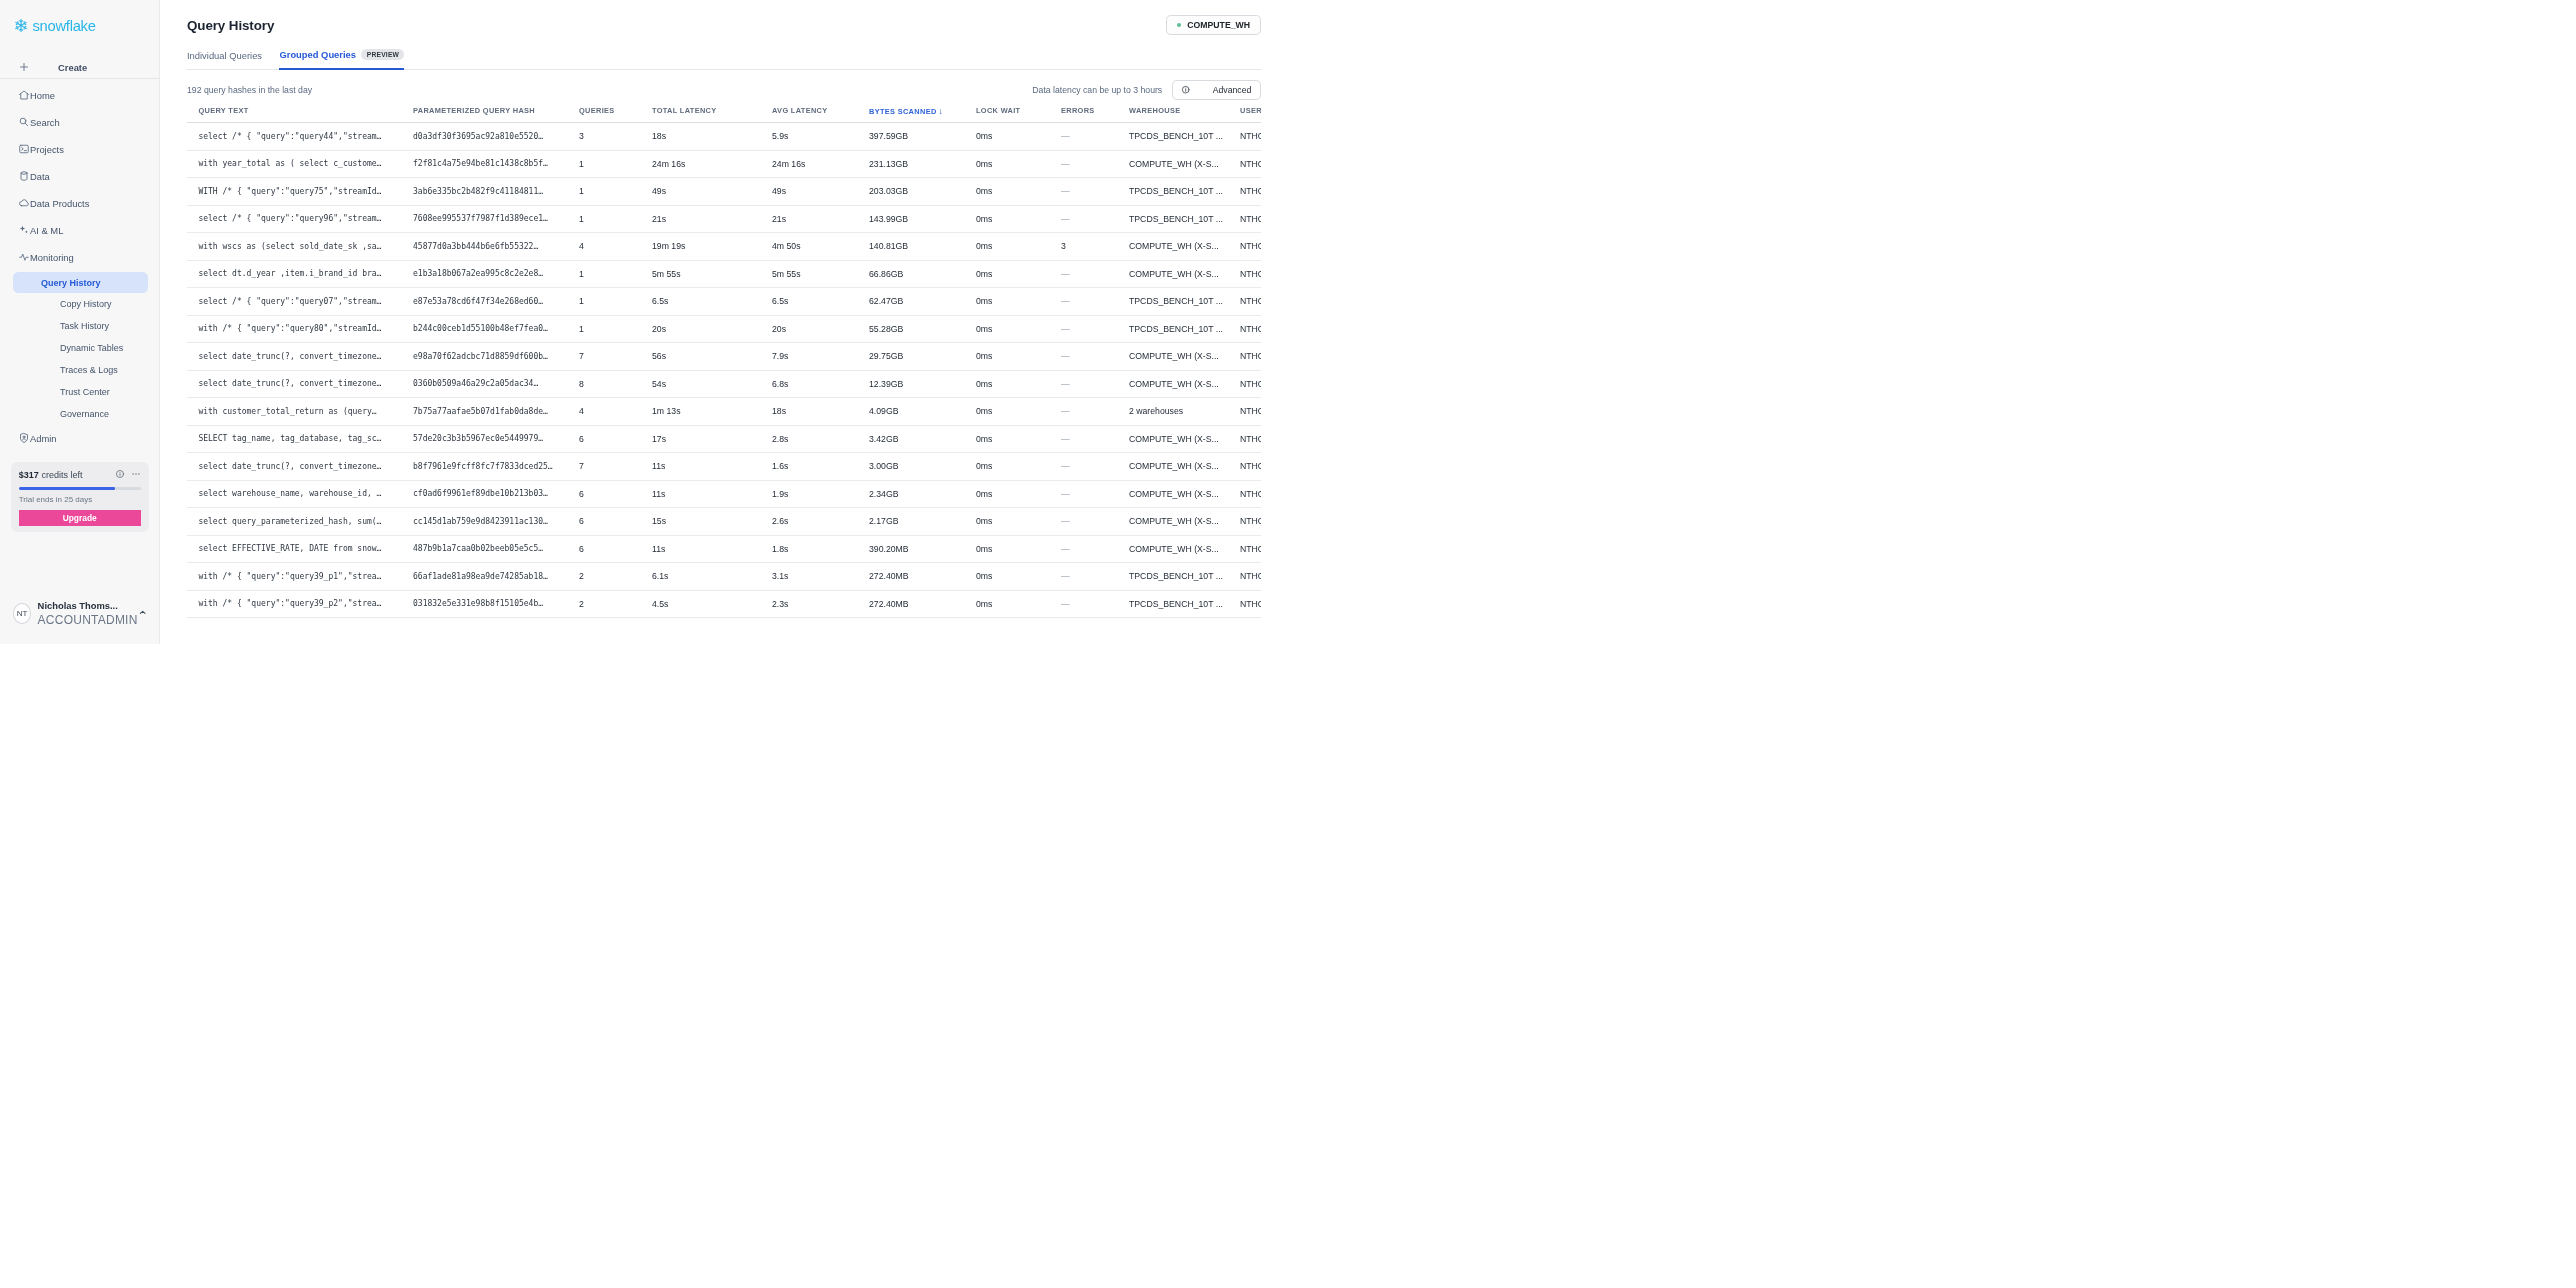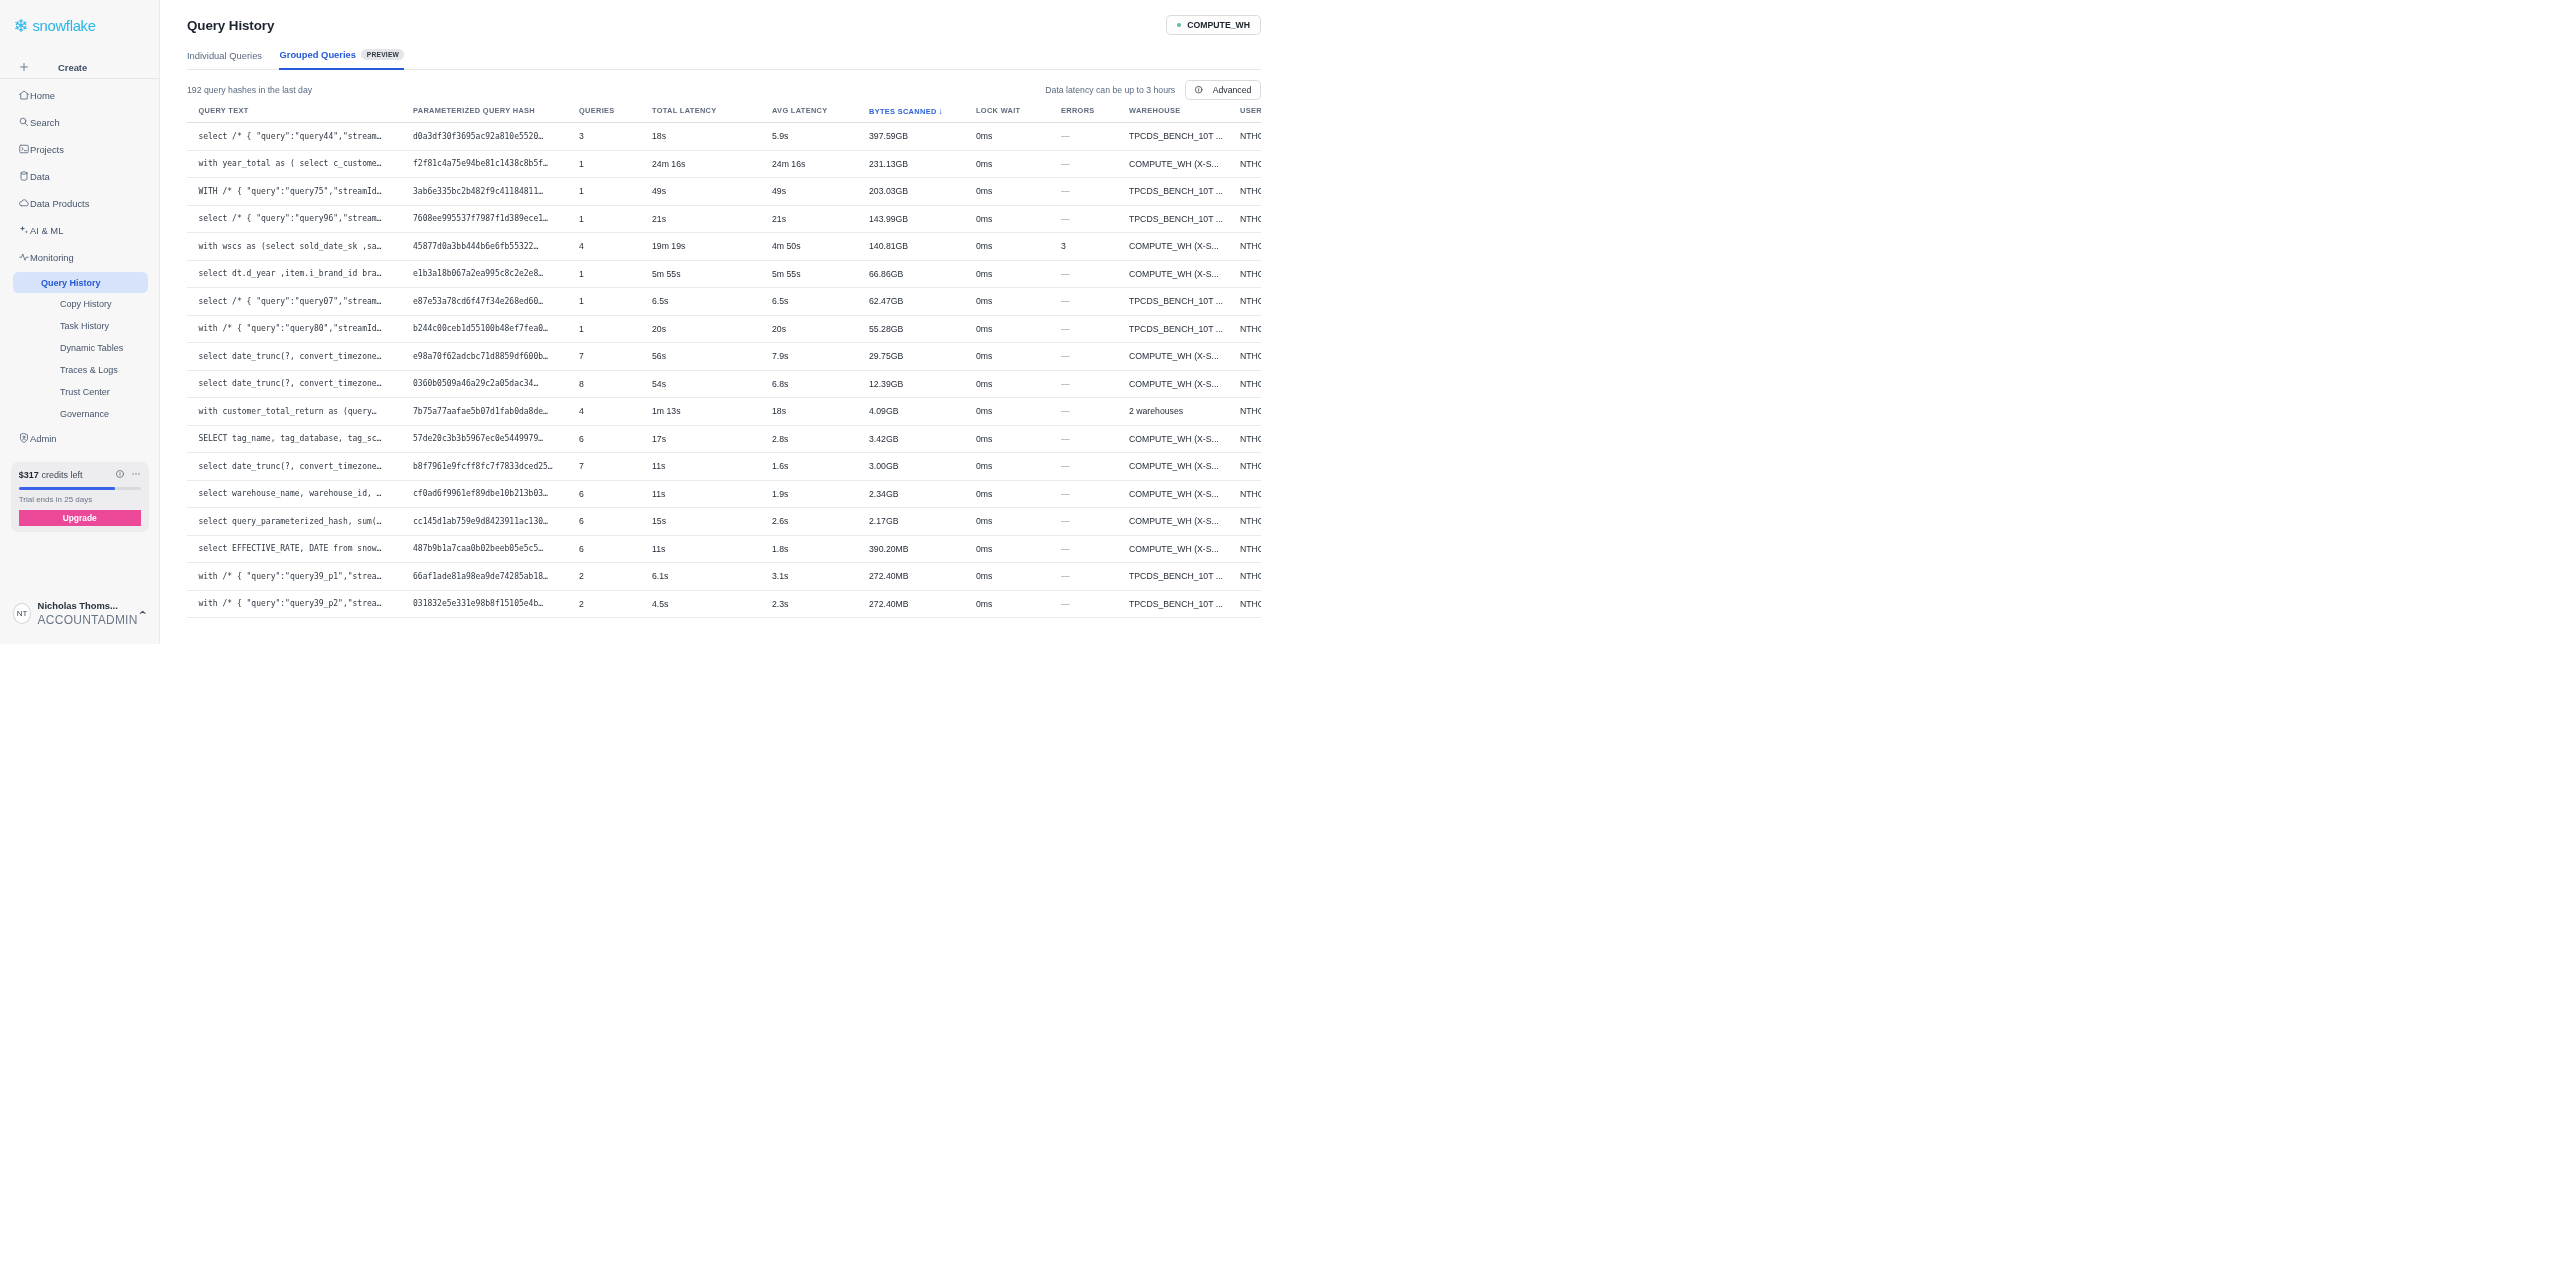--- a/index.html
+++ b/index.html
@@ -48,21 +48,21 @@
   .wh-dot { width:4.7px; height:4.7px; border-radius:50%; background:#5fbf97; }
 
   .tabs-row { display:flex; align-items:flex-end; gap:17.4px; margin-top:14px; border-bottom:0.7px solid #e4e6e9; width:1074px; }
   .tab { font-size:9.4px; color:#5a6a80; padding-bottom:8px; cursor:pointer; display:flex; align-items:center; gap:5.4px; }
   .tab.active { color:#2559d6; font-weight:600; border-bottom:2px solid #2559d6; margin-bottom:-0.7px; }
   .badge { background:#e3e5e8; color:#30363e; font-size:6.7px; font-weight:600; letter-spacing:.03em; border-radius:6px; padding:2px 5.4px; }
 
   .info-row { display:flex; align-items:center; margin-top:9.4px; width:1074px; }
   .summary-txt { font-size:8.7px; color:#5a6a80; }
   .latency-txt { margin-left:auto; font-size:8.7px; color:#5a6a80; margin-right:9.4px; }
-  .adv-btn { height:20px; display:flex; align-items:center; gap:9px; padding:0 8.7px; background:#fff; border:0.7px solid #d7dade; border-radius:4.7px; font-size:8.7px; font-weight:500; color:#242b35; cursor:pointer; }
+  .adv-btn { height:20px; display:flex; align-items:center; gap:22px; padding:0 8.7px; background:#fff; border:0.7px solid #d7dade; border-radius:4.7px; font-size:8.7px; font-weight:500; color:#242b35; cursor:pointer; }
   .adv-btn svg { width:9.4px; height:9.4px; }
 
   .table-wrap { width:1074px; overflow:hidden; }
   .grid { display:grid; grid-template-columns:226px 166px 73px 120px 97px 107px 85px 68px 111px 74px; width:1127px; align-items:center; }
   .thead { height:23.5px; border-bottom:0.7px solid #dadde2; }
   .th { font-size:7.4px; font-weight:700; letter-spacing:.045em; color:#5f6b7d; white-space:nowrap; cursor:pointer; }
   .th.sorted { color:#2f63d8; }
   .th .arrow { font-size:8.7px; margin-left:2px; }
   .th:first-child { padding-left:11.4px; }
   .tr { height:27.5px; border-bottom:0.7px solid #e9ebee; cursor:pointer; background:#fff; }

